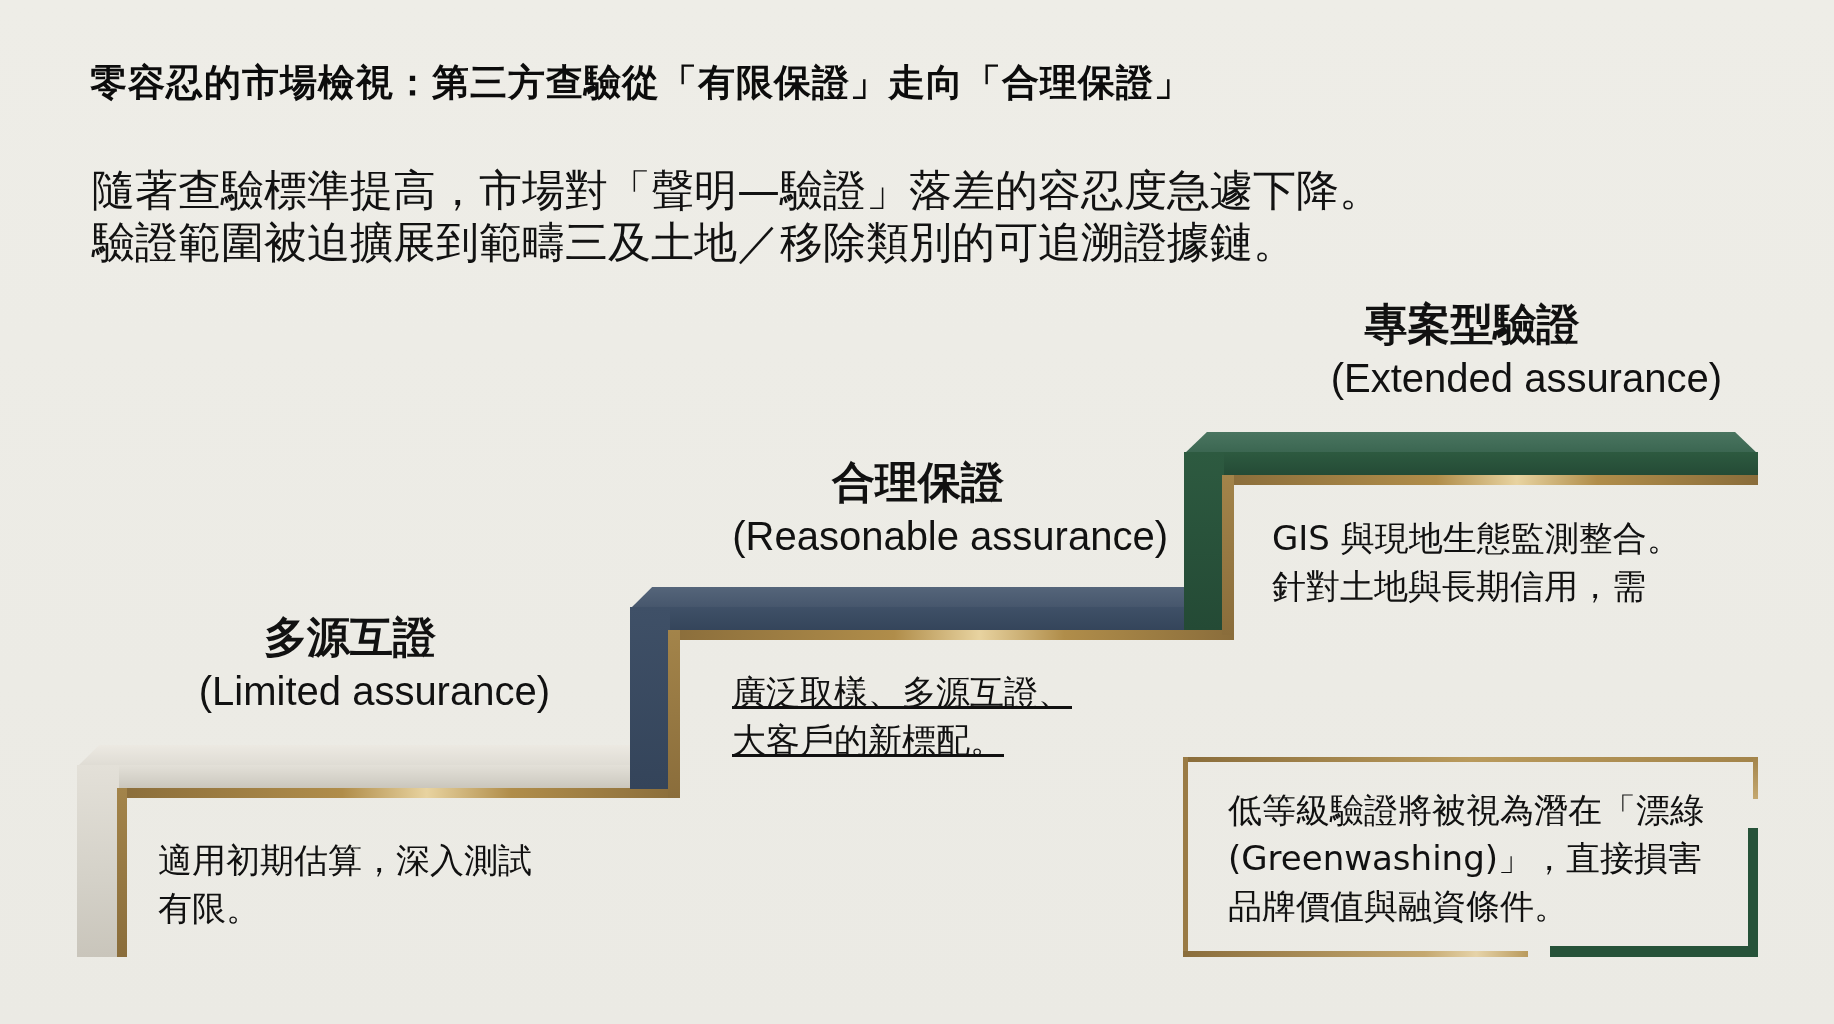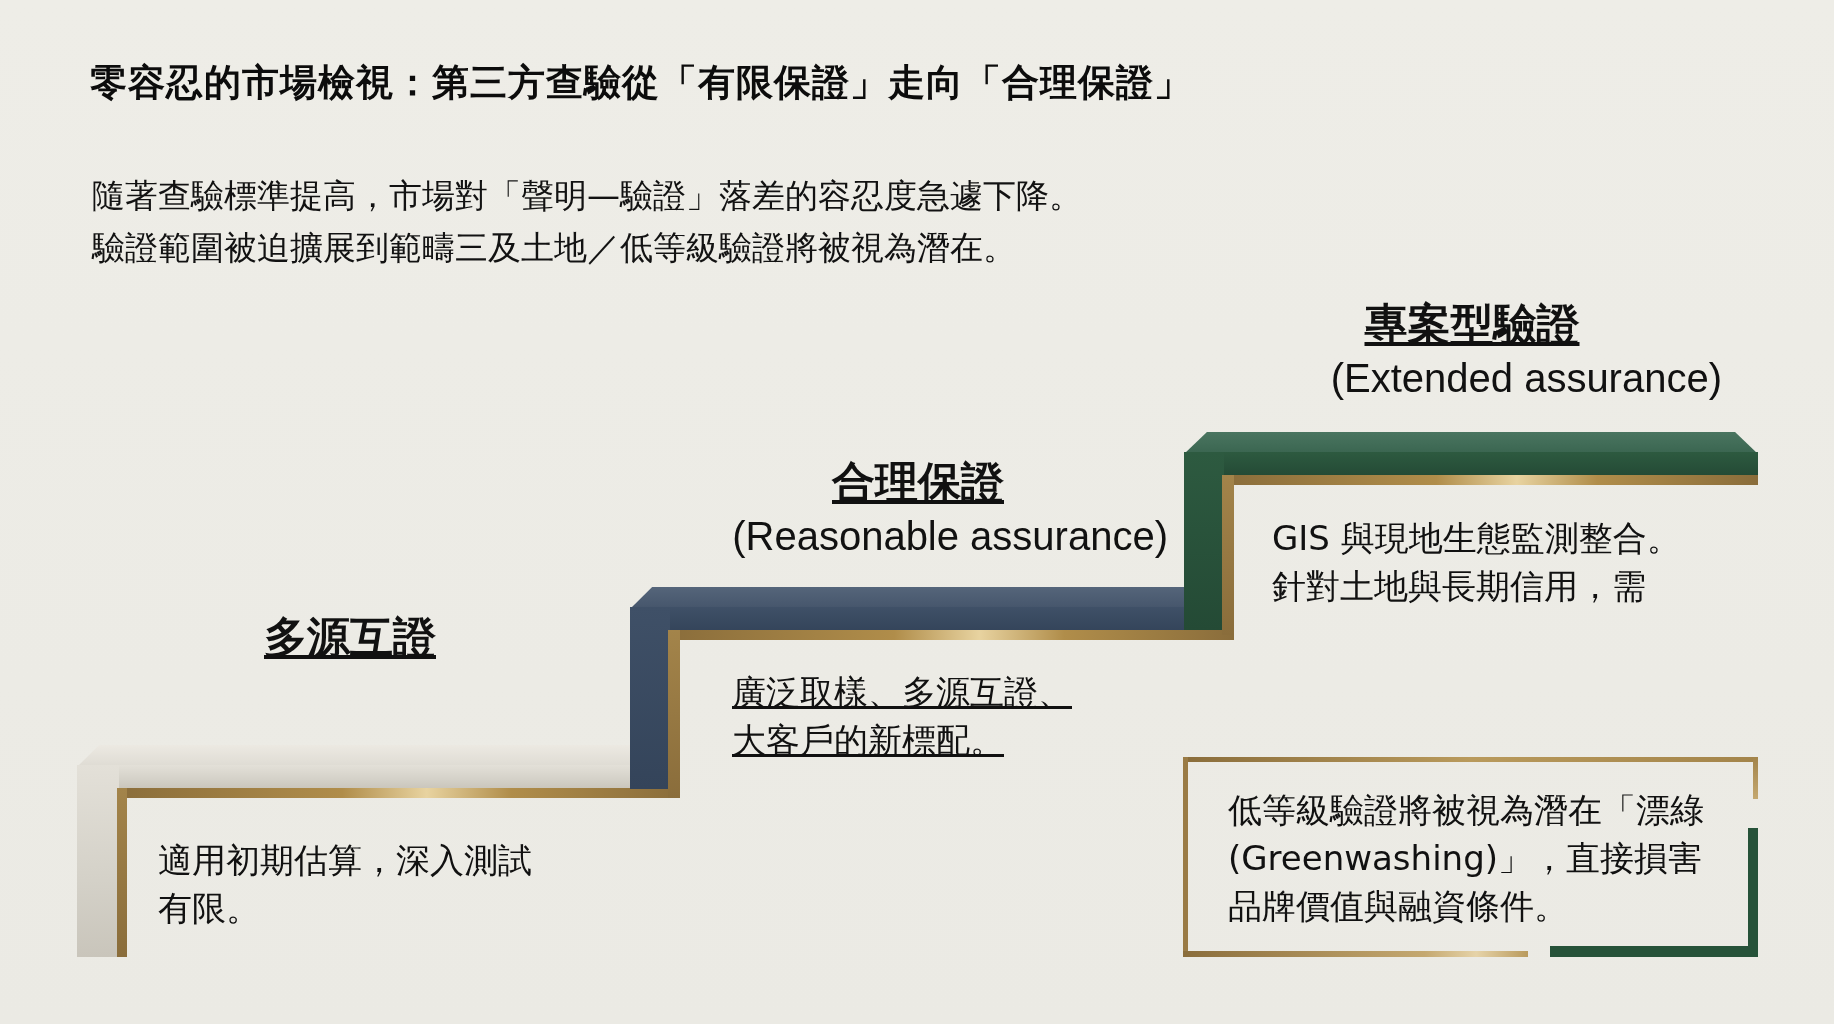--- a/index.html
+++ b/index.html
@@ -11,28 +11,28 @@
       position: relative;
     }
     .slide { position: absolute; inset: 0; background: linear-gradient(180deg, #eeede7 0%, #ebeae4 100%); }
 
     .title {
       position: absolute; left: 90px; top: 58px;
       font-size: 37px; font-weight: 700; letter-spacing: 1px;
       white-space: nowrap; color: #0c0c0c;
     }
     .subtitle {
-      position: absolute; left: 92px; top: 170px;
-      font-size: 33px; line-height: 52px; white-space: nowrap; color: #121212;
+      position: absolute; left: 92px; top: 164px;
+      font-size: 43px; line-height: 52px; white-space: nowrap; color: #121212;
     }
 
     .step-heading {
       position: absolute; text-align: center; white-space: nowrap;
     }
-    .step-heading .zh { font-size: 43px; font-weight: 700; line-height: 54px; color: #111; text-decoration: underline; }
+    .step-heading .zh { font-size: 43px; font-weight: 700; line-height: 54px; color: #111; }
     .step-heading .en { font-size: 40px; line-height: 54px; color: #111; font-family: "Liberation Sans", "DejaVu Sans", sans-serif; text-align: right; }
 
     .block { position: absolute; }
     .bevel { position: absolute; }
     .gold-h { position: absolute; background: linear-gradient(90deg, #8a6d3b 0%, #b08d4a 40%, #e8d3a0 55%, #b08d4a 70%, #8a6d3b 100%); }
     .gold-v { position: absolute; background: linear-gradient(180deg, #a3844a 0%, #8a6d3b 100%); }
 
     .body-text {
       position: absolute; font-size: 34px; line-height: 48px; color: #111; white-space: nowrap;
     }
@@ -52,26 +52,27 @@
   </style>
 </head>
 <body>
 
 <div class="slide">
 
   <h1 class="title">零容忍的市場檢視：第三方查驗從「有限保證」走向「合理保證」</h1>
 
   <div class="subtitle">
     <div>隨著查驗標準提高，市場對「聲明—驗證」落差的容忍度急遽下降。</div>
-    <div>驗證範圍被迫擴展到範疇三及土地／低等級驗證將被視為潛在。</div>
+    <div>驗證範圍被迫擴展到範疇三及土地／移除類別的可追溯證據鏈。</div>
   </div>
 
   <div>
     <div class="step-heading" style="left:150px; top:610px; width:400px;">
       <div class="zh">多源互證</div>
+      <div class="en">(Limited assurance)</div>
     </div>
 
     <div class="bevel marble-top" style="left:77px; top:745px; width:553px; height:22px; clip-path: polygon(4% 0, 100% 0, 100% 100%, 0 100%);"></div>
 
     <div class="block marble" style="left:77px; top:765px; width:553px; height:24px;"></div>
 
     <div class="block marble" style="left:77px; top:765px; width:42px; height:192px;"></div>
 
     <div class="gold-h" style="left:117px; top:788px; width:563px; height:10px;"></div>
     <div class="gold-v" style="left:117px; top:788px; width:10px; height:169px;"></div>

